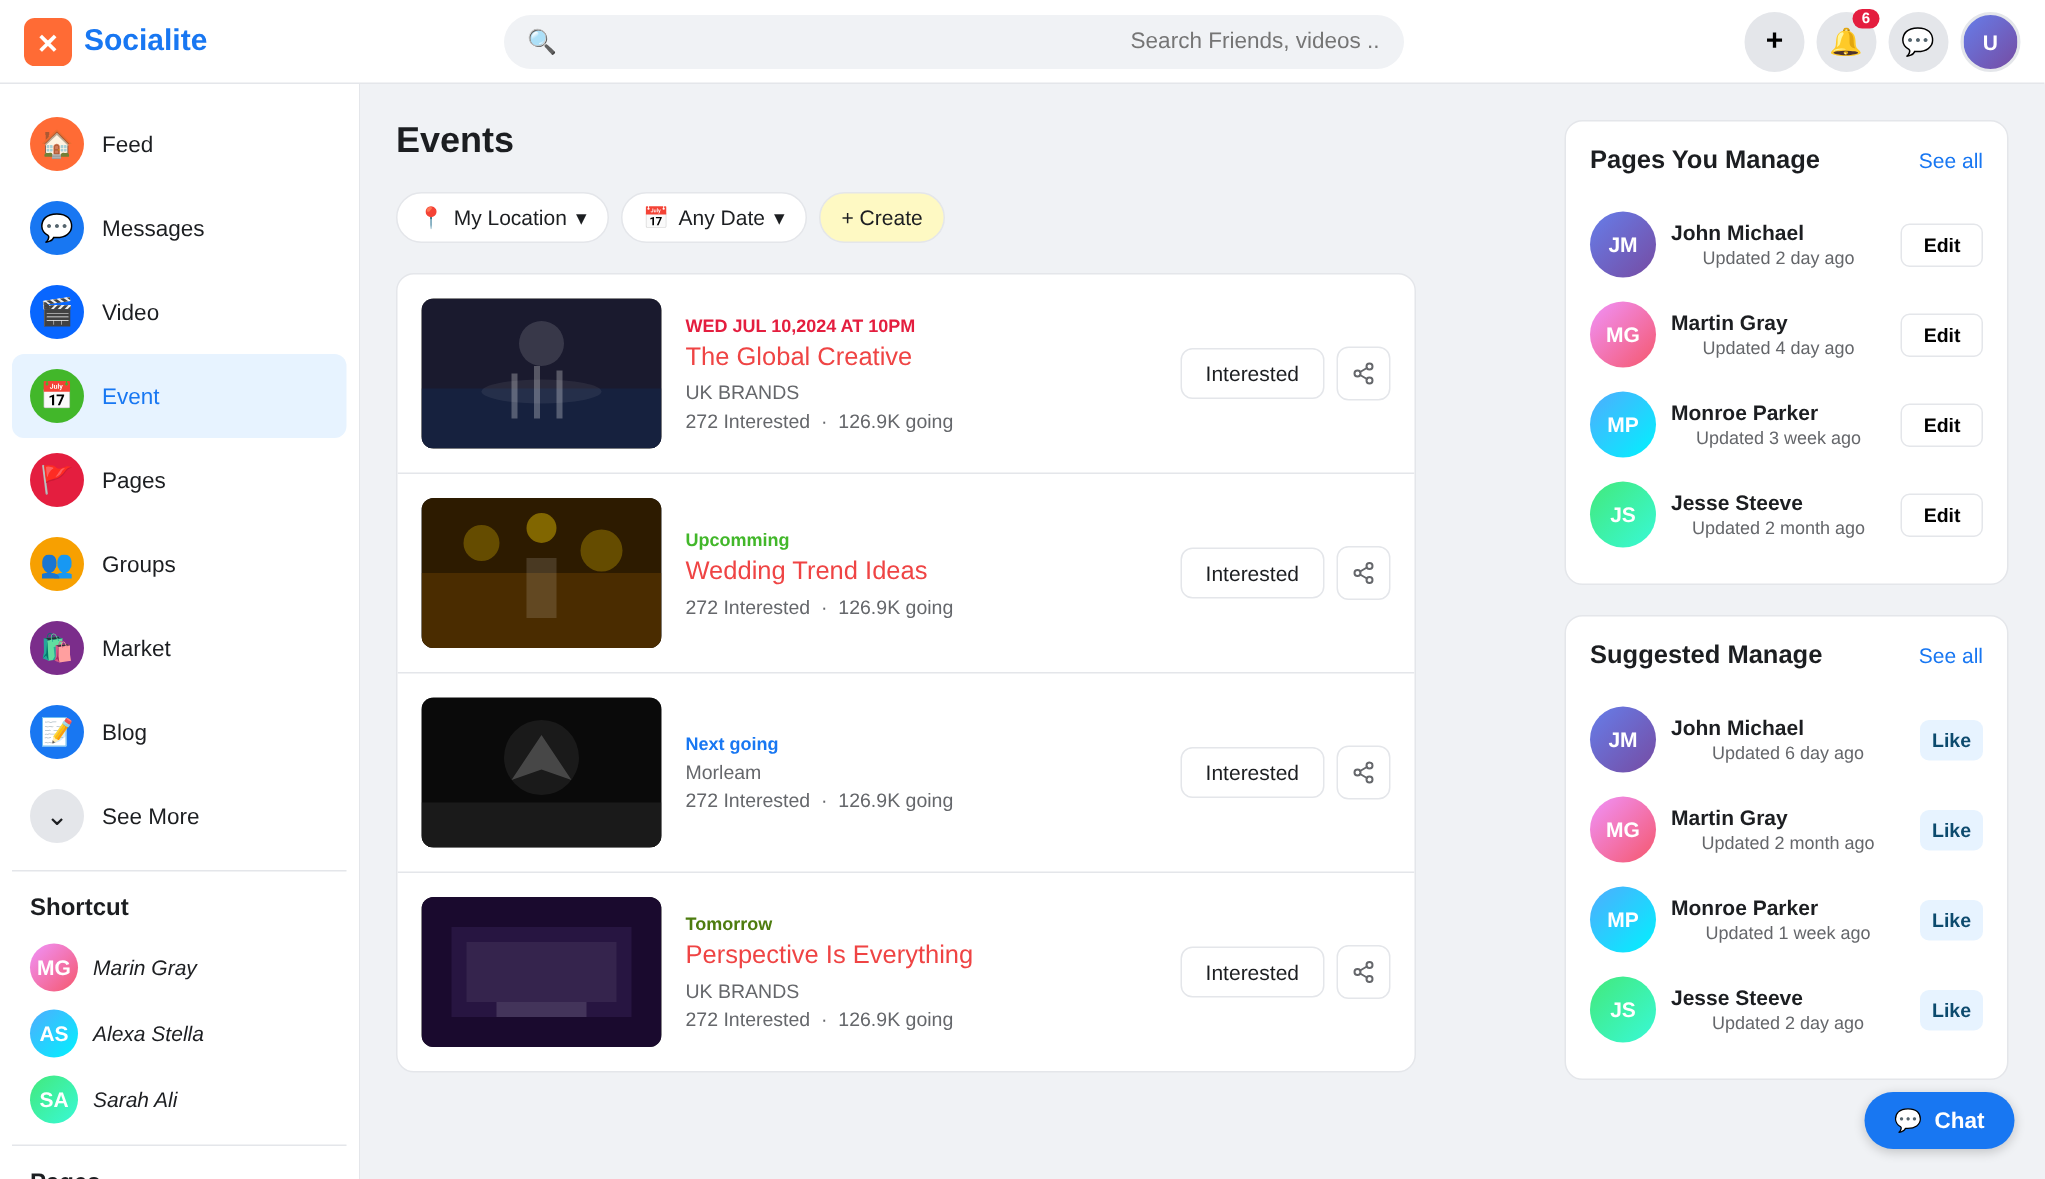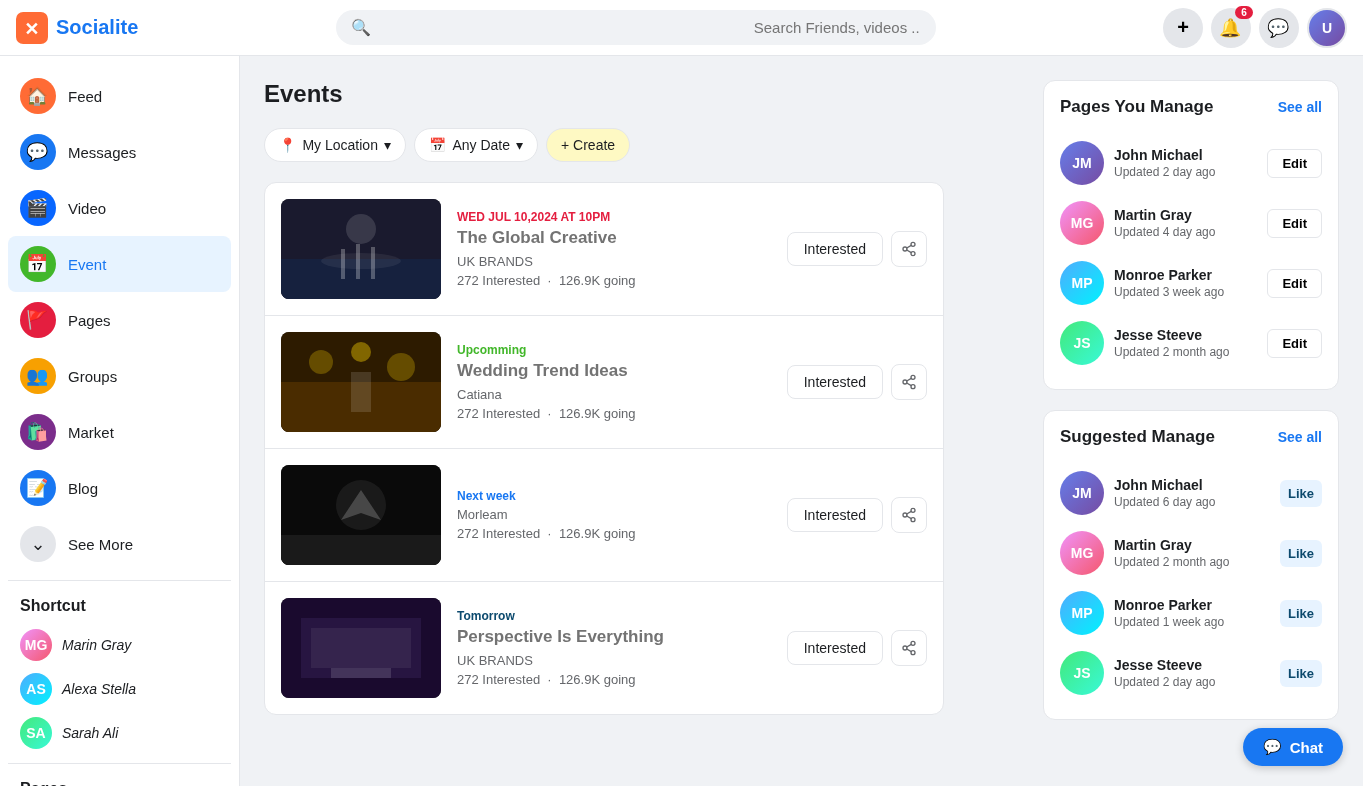--- a/index.html
+++ b/index.html
@@ -79,47 +79,47 @@
     .events-list { display: flex; flex-direction: column; gap: 0; background: #fff; border-radius: 12px; overflow: hidden; border: 1px solid #e4e6ea; max-width: 680px; }
     .event-card { display: flex; align-items: center; gap: 0; padding: 16px; border-bottom: 1px solid #e4e6ea; }
     .event-card:last-child { border-bottom: none; }
     .event-image { width: 160px; height: 100px; border-radius: 8px; overflow: hidden; flex-shrink: 0; background: #333; }
     .event-image svg { width: 100%; height: 100%; }
     .event-info { flex: 1; padding: 0 16px; }
     .event-date { font-size: 12px; font-weight: 700; margin-bottom: 4px; }
     .event-date.red { color: #e41e3f; }
     .event-date.green { color: #42b72a; }
     .event-date.blue { color: #1877f2; }
-    .event-date.orange { color: #0c4a6e; }
-    .event-title { font-size: 17px; font-weight: 700; margin-bottom: 6px; color: #737373; }
+    .event-date.orange { color: #4d7c0f; }
+    .event-title { font-size: 17px; font-weight: 400; margin-bottom: 6px; color: #ef4444; }
     .event-organizer { font-size: 13px; color: #65676b; margin-bottom: 4px; }
     .event-stats { font-size: 13px; color: #65676b; }
     .event-actions { display: flex; align-items: center; gap: 8px; flex-shrink: 0; }
     .interested-btn {
       padding: 8px 16px; border: 1.5px solid #e4e6ea; border-radius: 8px;
       background: #fff; font-size: 14px; font-weight: 500; cursor: pointer;
       color: #1c1e21;
     }
     .share-btn {
       width: 36px; height: 36px; border: 1.5px solid #e4e6ea; border-radius: 8px;
       background: #fff; display: flex; align-items: center; justify-content: center;
       cursor: pointer; font-size: 16px;
     }
 
     
     .right-panel { width: 320px; flex-shrink: 0; padding: 0 0 0 24px; position: sticky; top: 80px; align-self: flex-start; }
     .right-card { background: #fff; border-radius: 12px; border: 1px solid #e4e6ea; padding: 16px; margin-bottom: 20px; }
     .right-card-header { display: flex; align-items: center; justify-content: space-between; margin-bottom: 16px; }
     .right-card-title { font-size: 17px; font-weight: 700; }
-    .see-all { color: #1877f2; font-size: 14px; font-weight: 700; cursor: pointer; }
+    .see-all { color: #1877f2; font-size: 14px; font-weight: 400; cursor: pointer; }
     .manage-item { display: flex; align-items: center; gap: 10px; padding: 8px 0; }
     .manage-avatar { width: 44px; height: 44px; border-radius: 50%; overflow: hidden; flex-shrink: 0; background: #e4e6ea; }
     .manage-info { flex: 1; }
     .manage-name { font-size: 14px; font-weight: 600; margin-bottom: 2px; }
-    .manage-sub { font-size: 12px; color: #65676b; }
+    .manage-sub { font-size: 12px; color: #65676b; text-align: center; }
     .edit-btn {
       padding: 6px 14px; border: 1.5px solid #e4e6ea; border-radius: 6px;
       background: #fff; font-size: 13px; font-weight: 600; cursor: pointer;
     }
     .like-btn {
       padding: 6px 8px; border: none; border-radius: 6px;
       background: #e7f3ff; color: #0c4a6e; font-size: 13px; font-weight: 600; cursor: pointer;
     }
 
     
@@ -291,21 +291,20 @@
                   <rect x="0" y="50" width="160" height="50" fill="#4a2c00"></rect>
                   <circle cx="40" cy="30" r="12" fill="#ffd70044"></circle>
                   <circle cx="80" cy="20" r="10" fill="#ffd70066"></circle>
                   <circle cx="120" cy="35" r="14" fill="#ffd70044"></circle>
                   <rect x="70" y="40" width="20" height="40" fill="#ffffff22"></rect>
                 </svg>
     </div>
     <div class="event-info">
       <div class="event-date green">Upcomming</div>
       <div class="event-title">Wedding Trend Ideas</div>
-      <div class="event-organizer">Catiana</div>
       <div class="event-stats">272 Interested &nbsp;·&nbsp; 126.9K going</div>
     </div>
     <div class="event-actions">
       <button class="interested-btn">Interested</button>
       <button class="share-btn">
         <svg width="16" height="16" viewBox="0 0 24 24" fill="none" stroke="#65676b" stroke-width="2" stroke-linecap="round" stroke-linejoin="round">
                     <circle cx="18" cy="5" r="3"></circle>
                     <circle cx="6" cy="12" r="3"></circle>
                     <circle cx="18" cy="19" r="3"></circle>
                     <line x1="8.59" y1="13.51" x2="15.42" y2="17.49"></line>
@@ -317,21 +316,21 @@
             <div class="event-card">
     <div class="event-image">
       <svg viewBox="0 0 160 100" xmlns="http://www.w3.org/2000/svg">
                   <rect width="160" height="100" fill="#0a0a0a"></rect>
                   <circle cx="80" cy="40" r="25" fill="#ffffff11"></circle>
                   <polygon points="80,25 100,55 80,48 60,55" fill="#ffffff33"></polygon>
                   <rect x="0" y="70" width="160" height="30" fill="#1a1a1a"></rect>
                 </svg>
     </div>
     <div class="event-info">
-      <div class="event-date blue">Next week</div>
+      <div class="event-date blue">Next going</div>
       <div class="event-organizer">Morleam</div>
       <div class="event-stats">272 Interested &nbsp;·&nbsp; 126.9K going</div>
     </div>
     <div class="event-actions">
       <button class="interested-btn">Interested</button>
       <button class="share-btn">
         <svg width="16" height="16" viewBox="0 0 24 24" fill="none" stroke="#65676b" stroke-width="2" stroke-linecap="round" stroke-linejoin="round">
                     <circle cx="18" cy="5" r="3"></circle>
                     <circle cx="6" cy="12" r="3"></circle>
                     <circle cx="18" cy="19" r="3"></circle>

